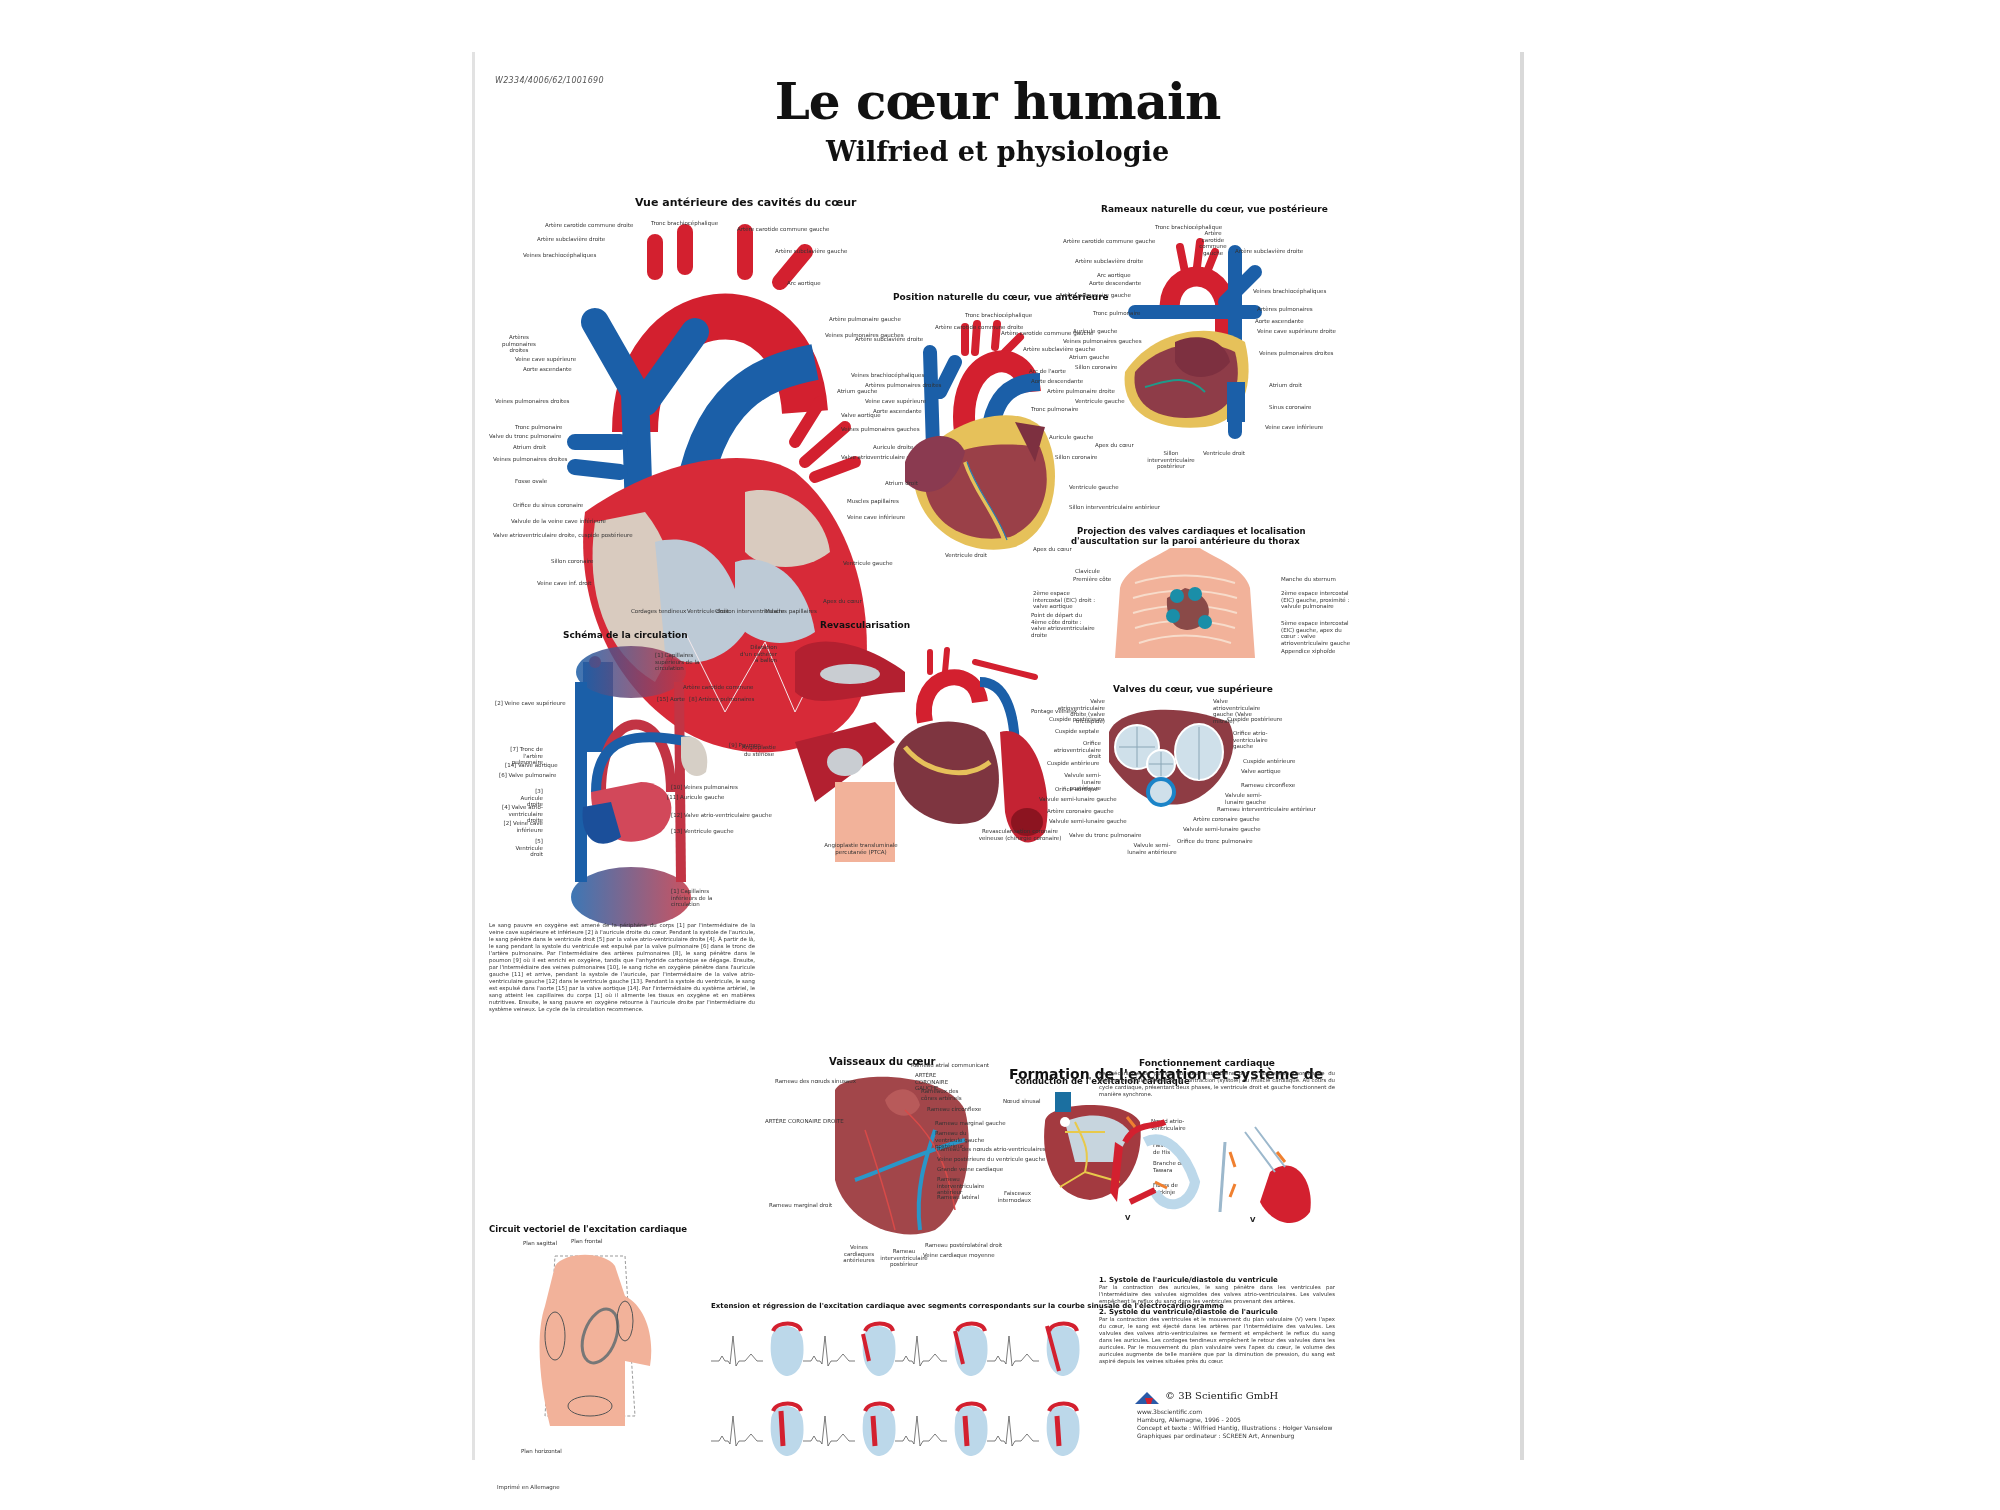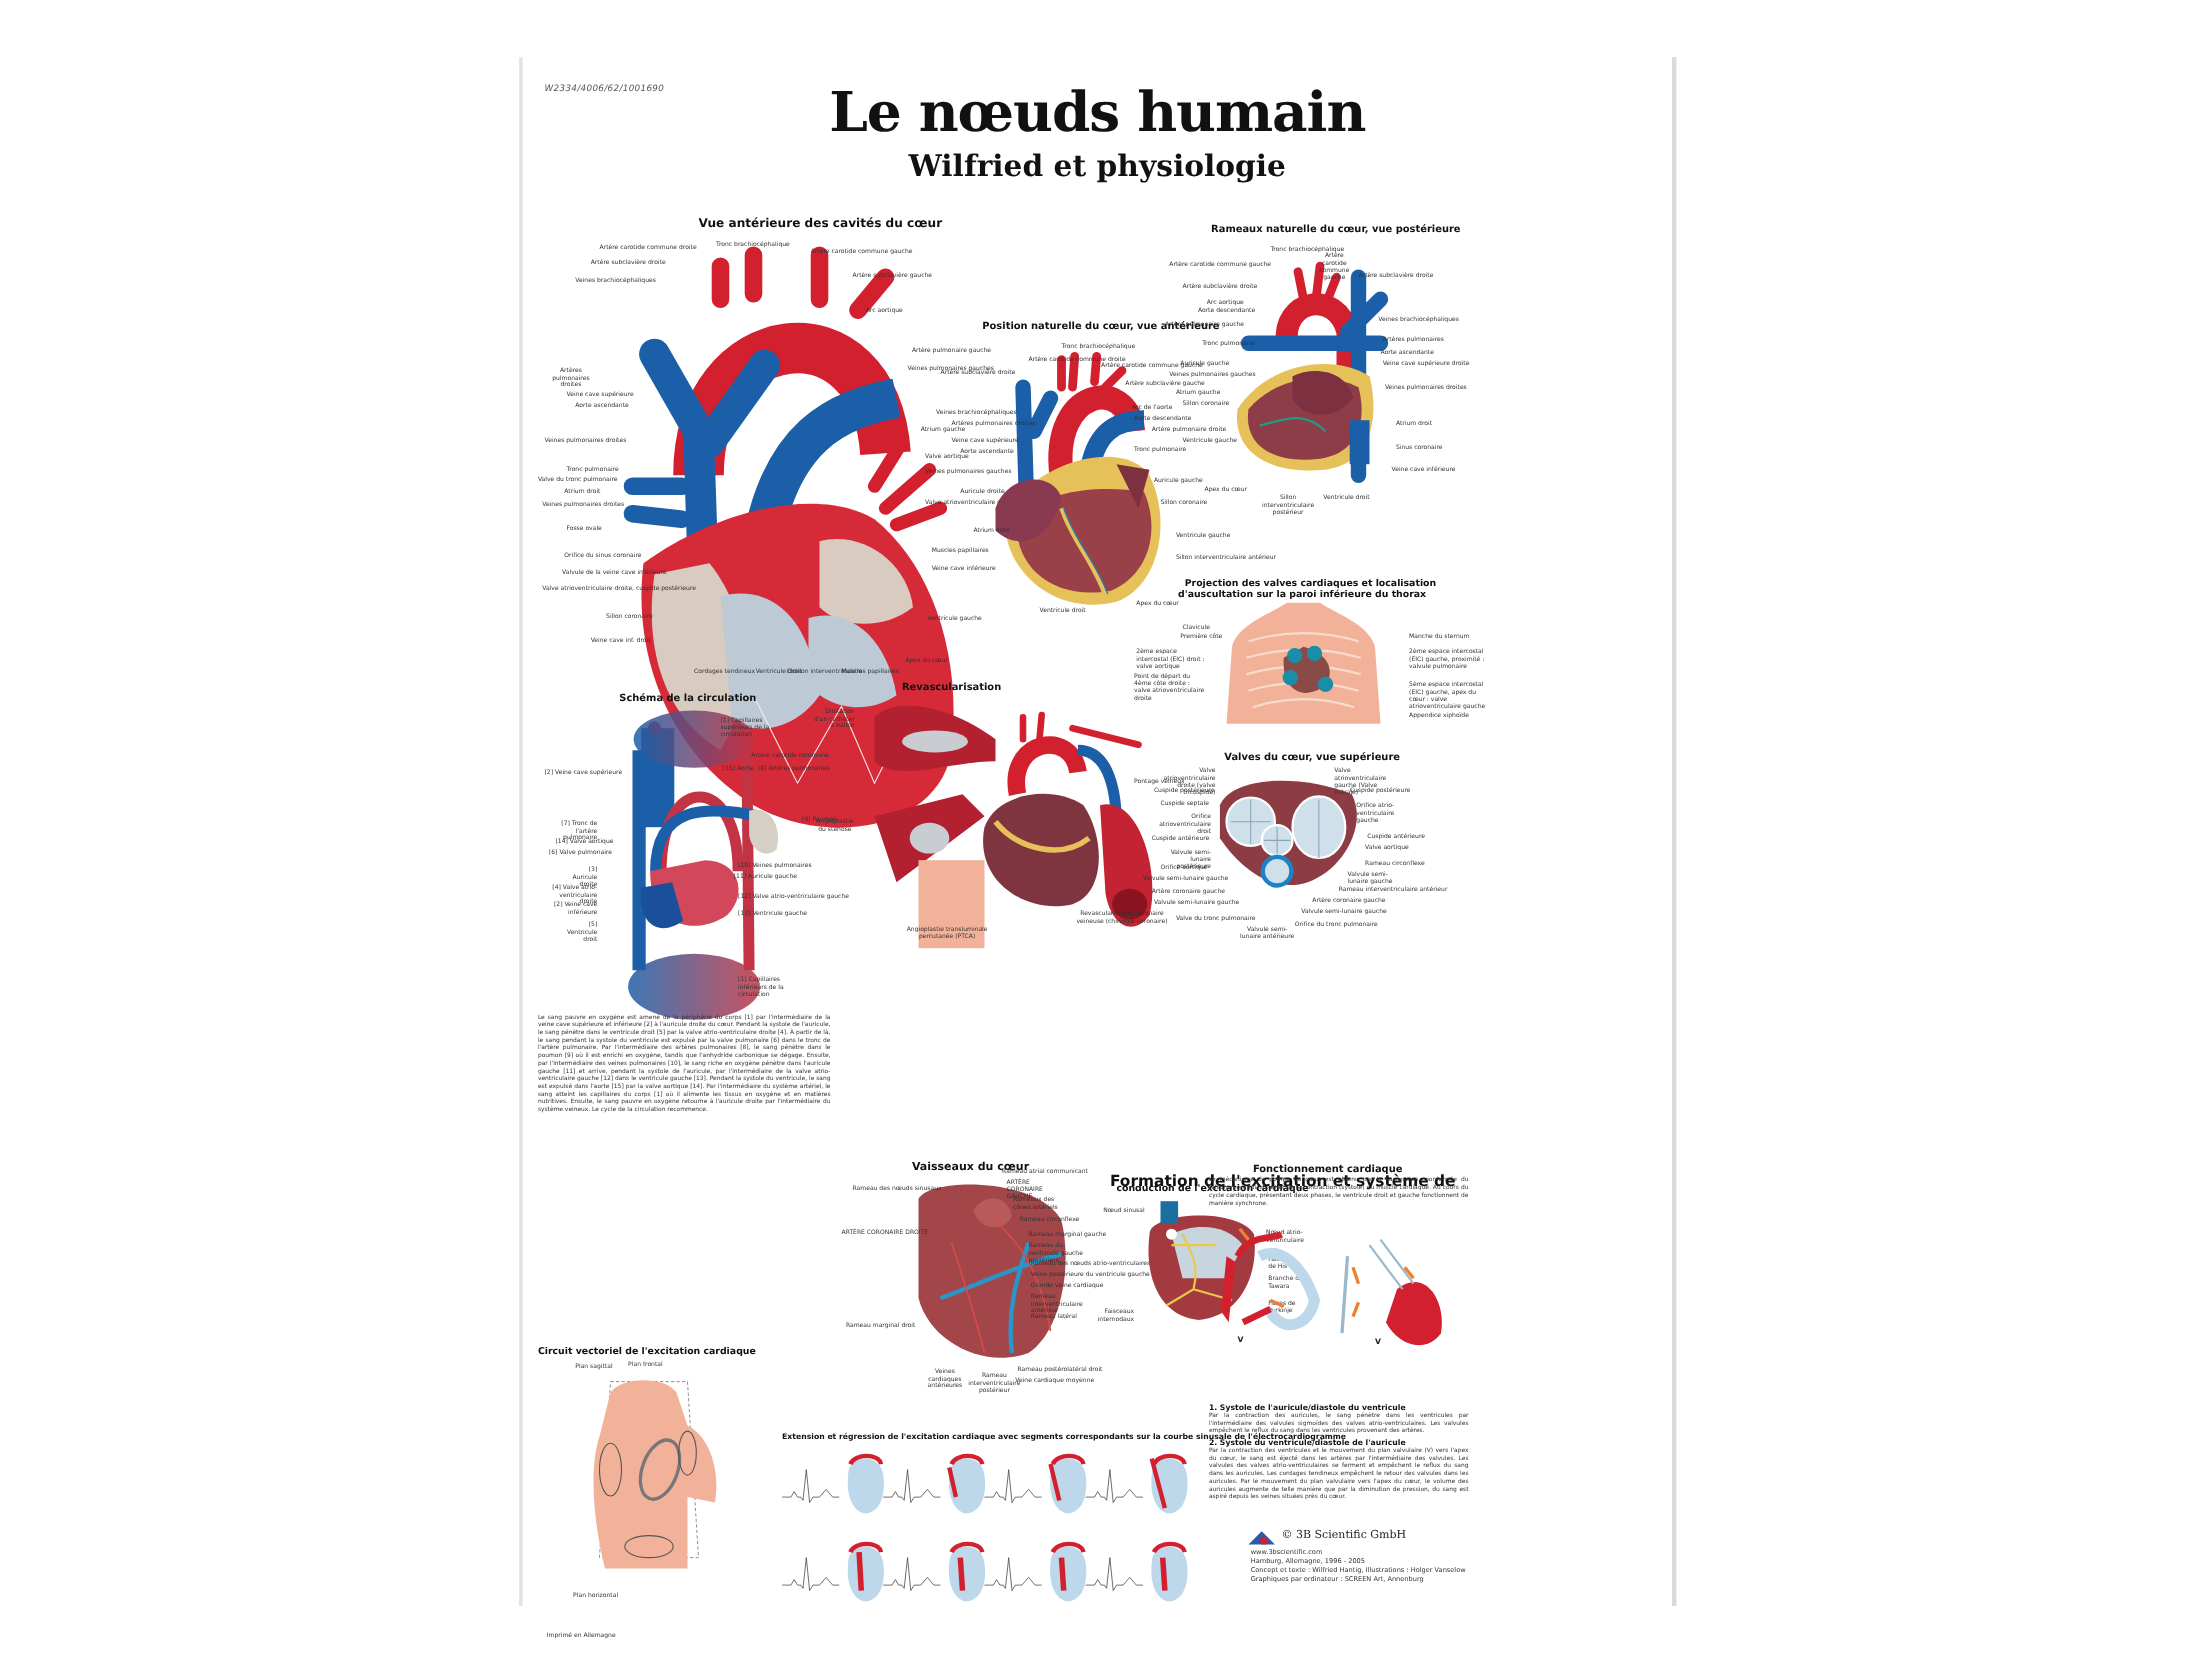--- a/index.html
+++ b/index.html
@@ -15,21 +15,21 @@
   svg { position:absolute; overflow:visible; }
   .foot { font-size:6px; color:#333; line-height:8px; }
   .brand { font-family:"DejaVu Serif", serif; font-size:10px; color:#222; }
 </style>
 </head>
 <body>
 
 <div class="poster">
 
   <div class="abs code">W2334/4006/62/1001690</div>
-  <div class="abs title">Le nœuds humain</div>
+  <div class="abs title">Le cœur humain</div>
   <div class="abs subtitle">Wilfried et physiologie</div>
 
   <div class="abs sec-title" style="left:160px;top:144px;">Vue antérieure des cavités du cœur</div>
   <svg style="left:60px;top:160px;" width="330" height="560" viewBox="0 0 330 560">
 
     <path d="M120 60 L120 30 M150 55 L150 20 M210 60 L210 20 M245 70 L270 40" stroke="#d3202f" stroke-width="16" stroke-linecap="round" fill="none"></path>
     <path d="M100 220 C100 80 260 60 270 200" stroke="#d3202f" stroke-width="46" fill="none"></path>
 
     <path d="M60 110 L100 180 L105 330 M160 120 L110 190" stroke="#1b5fa8" stroke-width="28" stroke-linecap="round" fill="none"></path>
     <path d="M40 230 L85 230 M40 255 L85 260" stroke="#1b5fa8" stroke-width="16" stroke-linecap="round"></path>
@@ -150,21 +150,21 @@
   <div class="abs lbl" style="left:600px;top:312px;">Sillon coronaire</div>
   <div class="abs lbl" style="left:794px;top:330px;">Atrium droit</div>
   <div class="abs lbl" style="left:600px;top:346px;">Ventricule gauche</div>
   <div class="abs lbl" style="left:794px;top:352px;">Sinus coronaire</div>
   <div class="abs lbl" style="left:790px;top:372px;">Veine cave inférieure</div>
   <div class="abs lbl" style="left:620px;top:390px;">Apex du cœur</div>
   <div class="abs lbl" style="left:668px;top:398px;width:56px;white-space:normal;text-align:center;">Sillon interventriculaire postérieur</div>
   <div class="abs lbl" style="left:728px;top:398px;">Ventricule droit</div>
 
   <div class="abs sec-title" style="left:602px;top:474px;font-size:8.5px;text-align:center;">Projection des valves cardiaques et localisation</div>
-  <div class="abs sec-title" style="left:596px;top:484px;font-size:8.5px;">d'auscultation sur la paroi inférieure du thorax</div>
+  <div class="abs sec-title" style="left:596px;top:484px;font-size:8.5px;">d'auscultation sur la paroi antérieure du thorax</div>
   <svg style="left:630px;top:496px;" width="160" height="116" viewBox="0 0 160 116">
     <path d="M10 110 L15 40 C20 20 50 10 65 0 L95 0 C110 10 140 20 145 40 L150 110 Z" fill="#f2b29a"></path>
     <g stroke="#f7dccb" stroke-width="2" fill="none">
       <path d="M30 35 Q80 20 130 35"></path>
         <path d="M28 50 Q80 35 132 50"></path>
         <path d="M28 65 Q80 50 132 65"></path>
         <path d="M30 80 Q80 65 130 80"></path>
         <path d="M34 95 Q80 80 126 95"></path>
     </g>
     <path d="M62 50 C60 80 80 90 100 75 C110 60 100 45 80 40 Z" fill="#8a4a48"></path>

